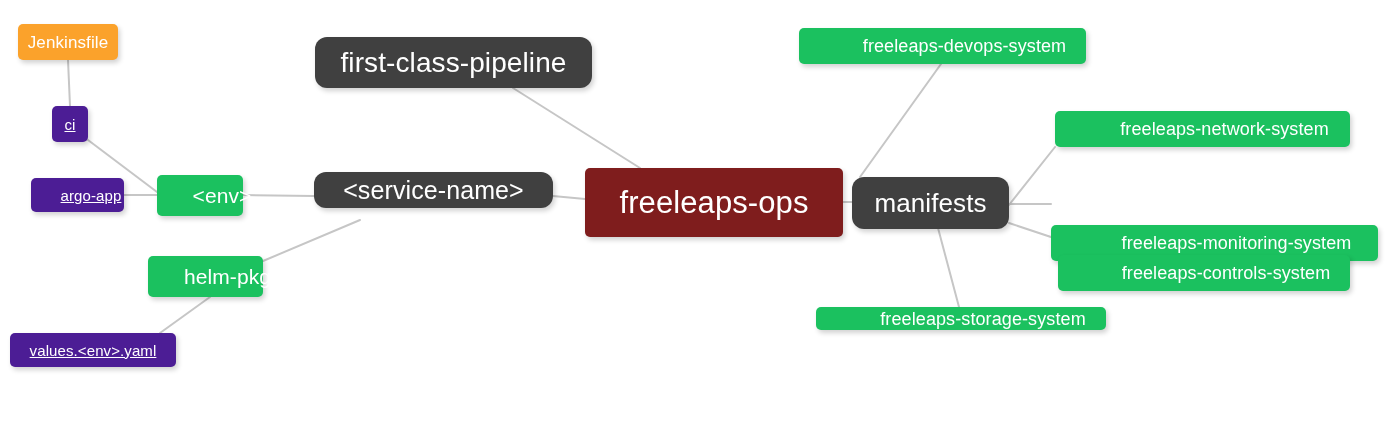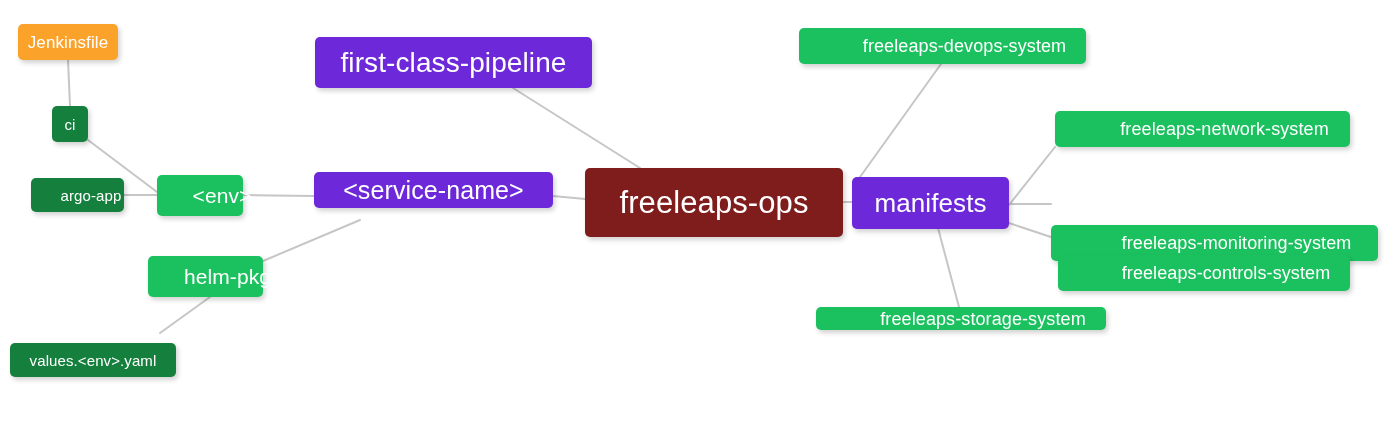--- a/index.html
+++ b/index.html
@@ -32,24 +32,24 @@
     align-items: center;
     justify-content: center;
     color: #ffffff;
     white-space: nowrap;
     border-radius: 5px;
     box-shadow: 2px 3px 5px rgba(0,0,0,0.18);
     letter-spacing: 0.1px;
     line-height: 1;
   }
   .n-root     { background: #7f1d1d; }
-  .n-blue     { background: #6d28d9; }
+  .n-blue     { background: #404040; border-radius: 12px; }
   .n-green    { background: #1bc15f; padding-left: 44px; }
   .n-orange   { background: #fba22b; }
-  .n-red      { background: #15803d; }
+  .n-red      { background: #4c1d95; text-decoration: underline; }
 </style>
 </head>
 <body>
 
 <div id="canvas">
   <svg id="edge-layer" viewBox="0 0 1390 421" width="1390" height="421">
       <line x1="68" y1="60" x2="70" y2="106" stroke="#c6c6c6" stroke-width="2" stroke-linecap="round"></line>
       <line x1="88" y1="140" x2="157" y2="192" stroke="#c6c6c6" stroke-width="2" stroke-linecap="round"></line>
       <line x1="124" y1="195" x2="157" y2="195" stroke="#c6c6c6" stroke-width="2" stroke-linecap="round"></line>
       <line x1="243" y1="195" x2="314" y2="196" stroke="#c6c6c6" stroke-width="2" stroke-linecap="round"></line>
@@ -63,21 +63,21 @@
       <line x1="1009" y1="204" x2="1051" y2="204" stroke="#c6c6c6" stroke-width="2" stroke-linecap="round"></line>
       <line x1="1009" y1="223" x2="1105" y2="255" stroke="#c6c6c6" stroke-width="2" stroke-linecap="round"></line>
       <line x1="938" y1="228" x2="959" y2="307" stroke="#c6c6c6" stroke-width="2" stroke-linecap="round"></line>
     </svg>
   <div id="node-layer">
       <div class="node n-orange" style="left: 18px; top: 24px; width: 100px; height: 36px; font-size: 17px;">Jenkinsfile</div>
       <div class="node n-red" style="left: 52px; top: 106px; width: 36px; height: 36px; font-size: 15px;">ci</div>
       <div class="node n-red" style="left: 31px; top: 178px; width: 93px; height: 34px; font-size: 15px; padding-left: 27px;">argo-app</div>
       <div class="node n-green" style="left: 157px; top: 175px; width: 86px; height: 41px; font-size: 21px;">&lt;env&gt;</div>
       <div class="node n-green" style="left: 148px; top: 256px; width: 115px; height: 41px; font-size: 21px;">helm-pkg</div>
-      <div class="node n-red" style="left: 10px; top: 333px; width: 166px; height: 34px; font-size: 15px; margin-top: 10px;">values.&lt;env&gt;.yaml</div>
+      <div class="node n-red" style="left: 10px; top: 333px; width: 166px; height: 34px; font-size: 15px;">values.&lt;env&gt;.yaml</div>
       <div class="node n-blue" style="left: 315px; top: 37px; width: 277px; height: 51px; font-size: 28px;">first-class-pipeline</div>
       <div class="node n-blue" style="left: 314px; top: 172px; width: 239px; height: 36px; font-size: 25px;">&lt;service-name&gt;</div>
       <div class="node n-root" style="left: 585px; top: 168px; width: 258px; height: 69px; font-size: 31px;">freeleaps-ops</div>
       <div class="node n-blue" style="left: 852px; top: 177px; width: 157px; height: 52px; font-size: 26px;">manifests</div>
       <div class="node n-green" style="left: 799px; top: 28px; width: 287px; height: 36px; font-size: 18px;">freeleaps-devops-system</div>
       <div class="node n-green" style="left: 1055px; top: 111px; width: 295px; height: 36px; font-size: 18px;">freeleaps-network-system</div>
       <div class="node n-green" style="left: 1051px; top: 186px; width: 327px; height: 36px; font-size: 18px; margin-top: 39px;">freeleaps-monitoring-system</div>
       <div class="node n-green" style="left: 1058px; top: 255px; width: 292px; height: 36px; font-size: 18px;">freeleaps-controls-system</div>
       <div class="node n-green" style="left: 816px; top: 307px; width: 290px; height: 23px; font-size: 18px;">freeleaps-storage-system</div>
     </div>

